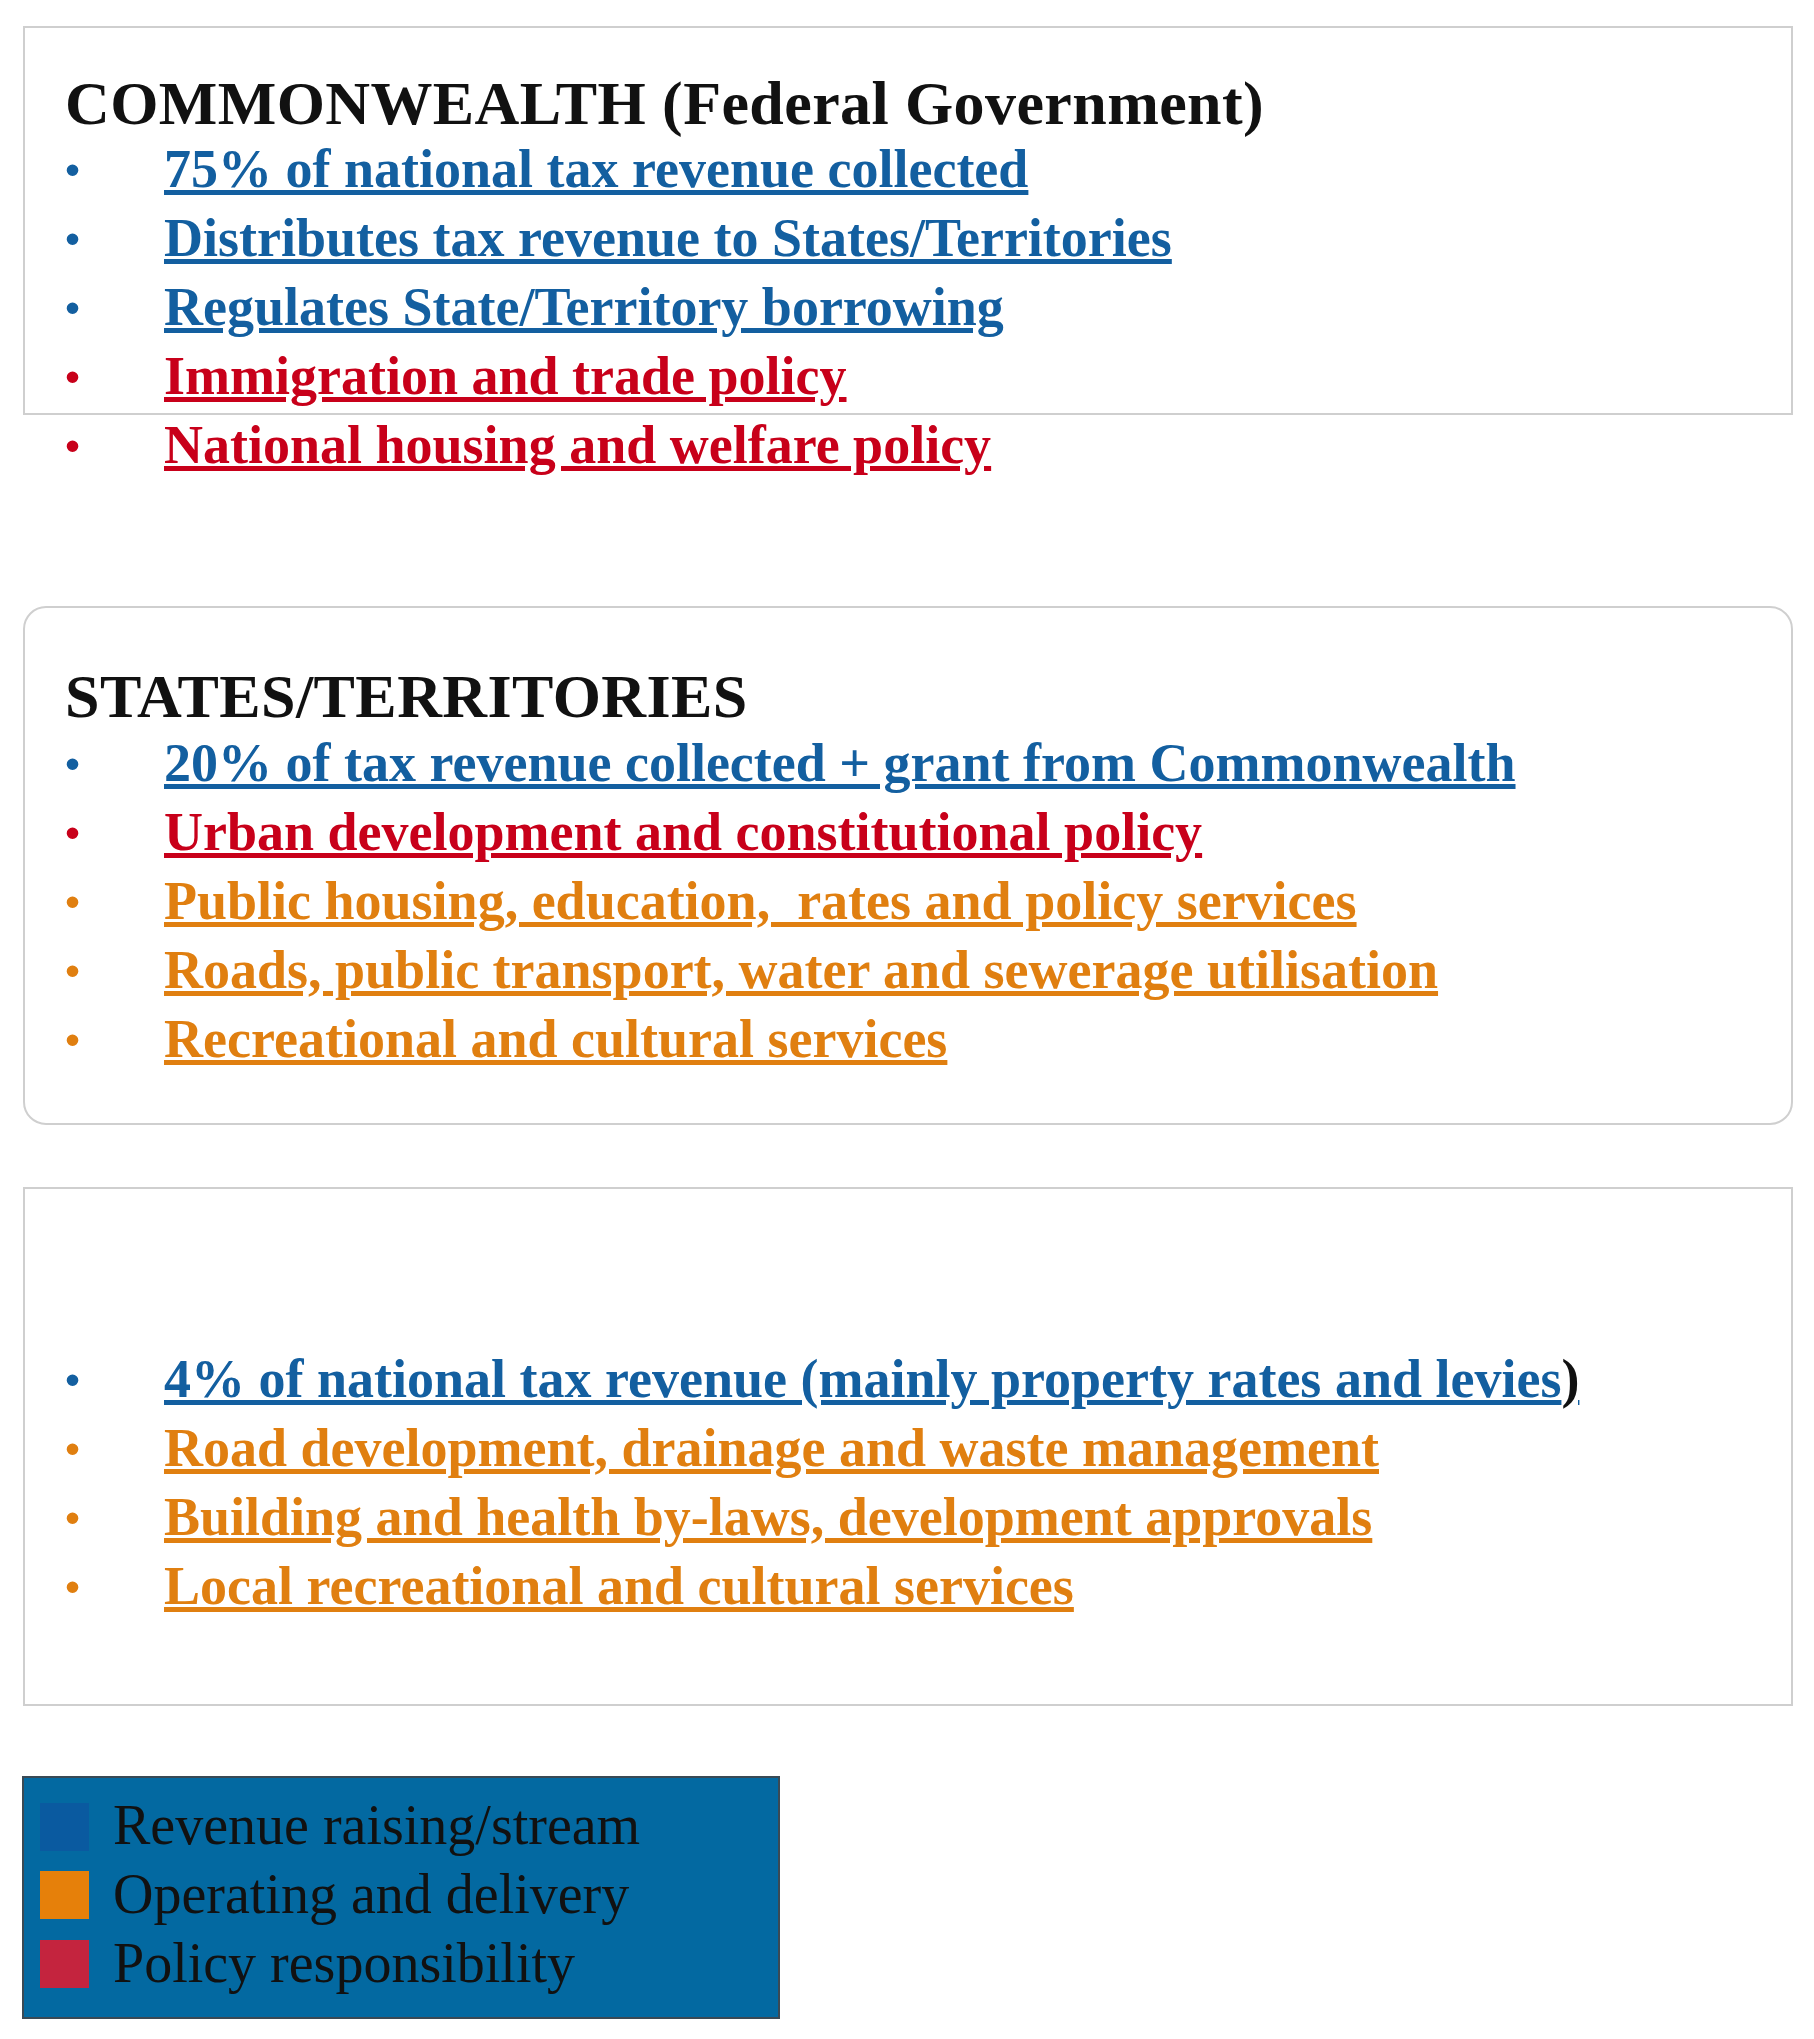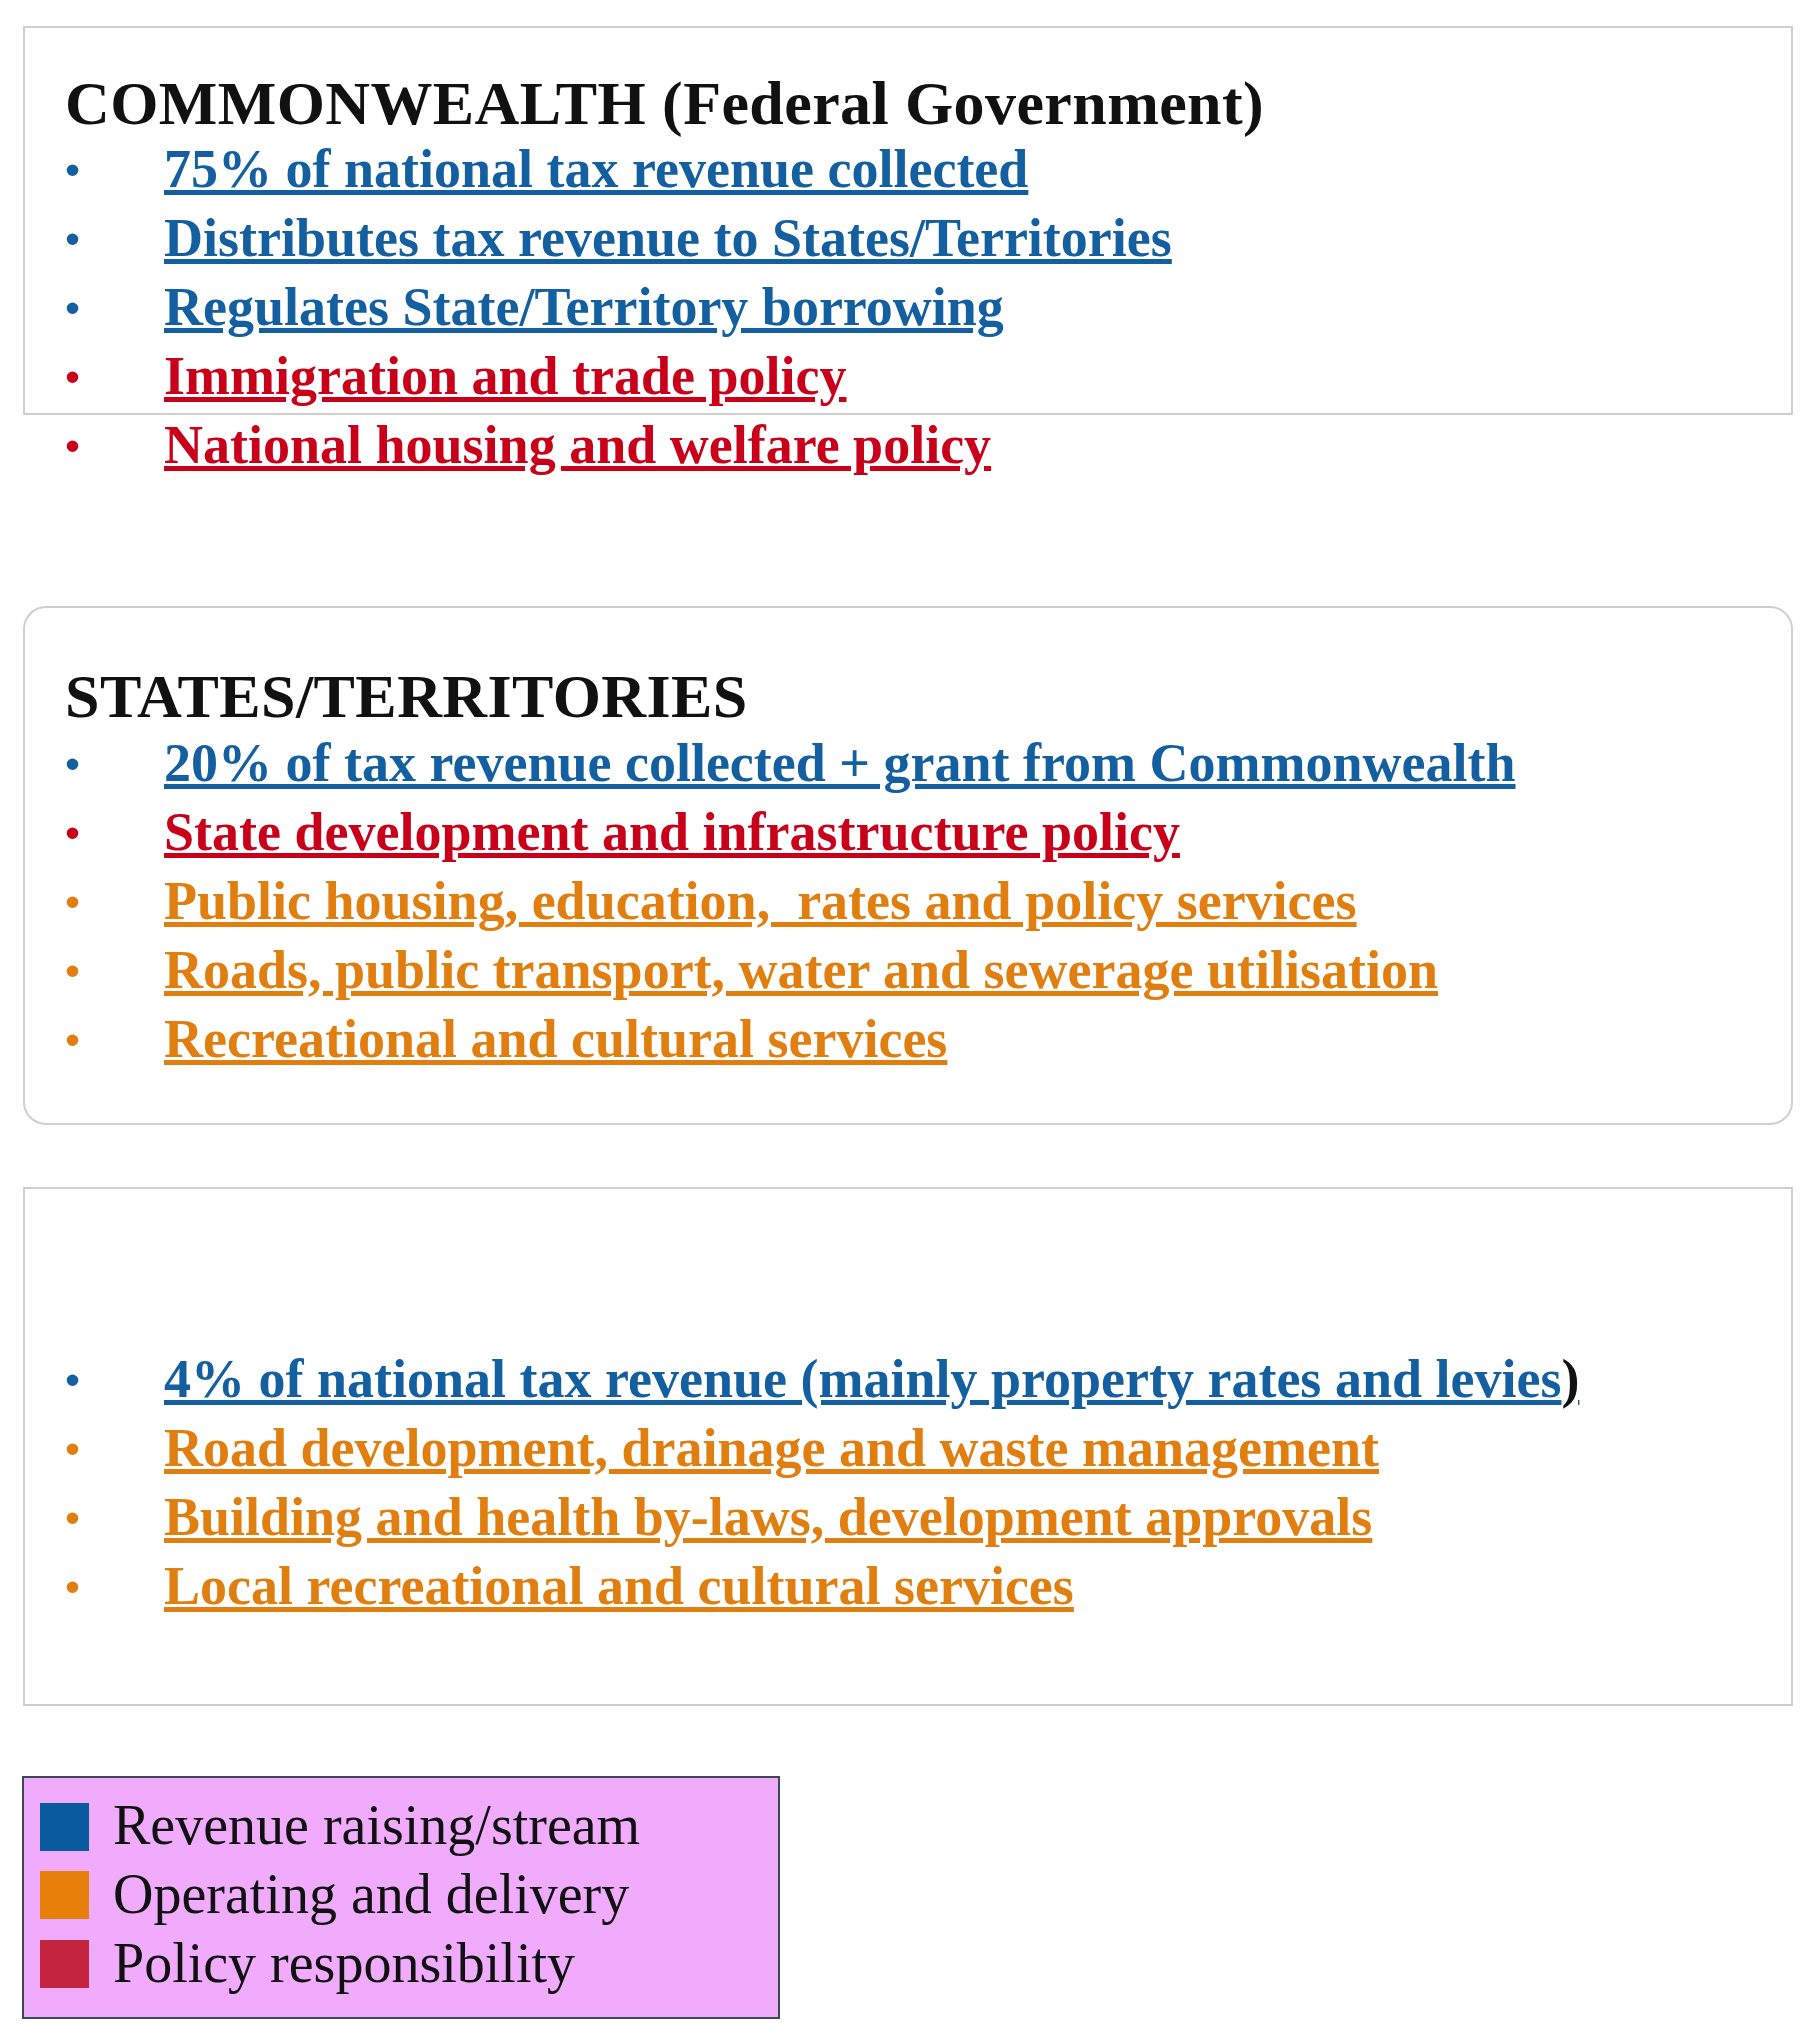--- a/index.html
+++ b/index.html
@@ -72,21 +72,21 @@
   .suffix-black { color: #111111; }
 
   #legend {
     position: absolute;
     left: 22px;
     top: 1776px;
     width: 758px;
     height: 243px;
     border: 2.4px solid #3a4a55;
     box-sizing: border-box;
-    background: #f0abfc;
+    background: #0369a1;
   }
   .legend-row {
     position: absolute;
     left: 16px;
     height: 49px;
   }
   .legend-swatch {
     position: absolute;
     left: 0;
     top: 0;
@@ -134,21 +134,21 @@
 
 <section class="tier-box" id="box-states">
   <h2 class="tier-heading" style="top:57px">STATES/TERRITORIES</h2>
   <ul class="tier-list" style="top:121px">
     <li class="tier-item cat-revenue">
       <span class="bullet">•</span>
       <span class="item-text">20% of tax revenue collected + grant from Commonwealth</span>
     </li>
     <li class="tier-item cat-policy">
       <span class="bullet">•</span>
-      <span class="item-text">State development and infrastructure policy</span>
+      <span class="item-text">Urban development and constitutional policy</span>
     </li>
     <li class="tier-item cat-operating">
       <span class="bullet">•</span>
       <span class="item-text">Public housing, education,  rates and policy services</span>
     </li>
     <li class="tier-item cat-operating">
       <span class="bullet">•</span>
       <span class="item-text">Roads, public transport, water and sewerage utilisation</span>
     </li>
     <li class="tier-item cat-operating">

